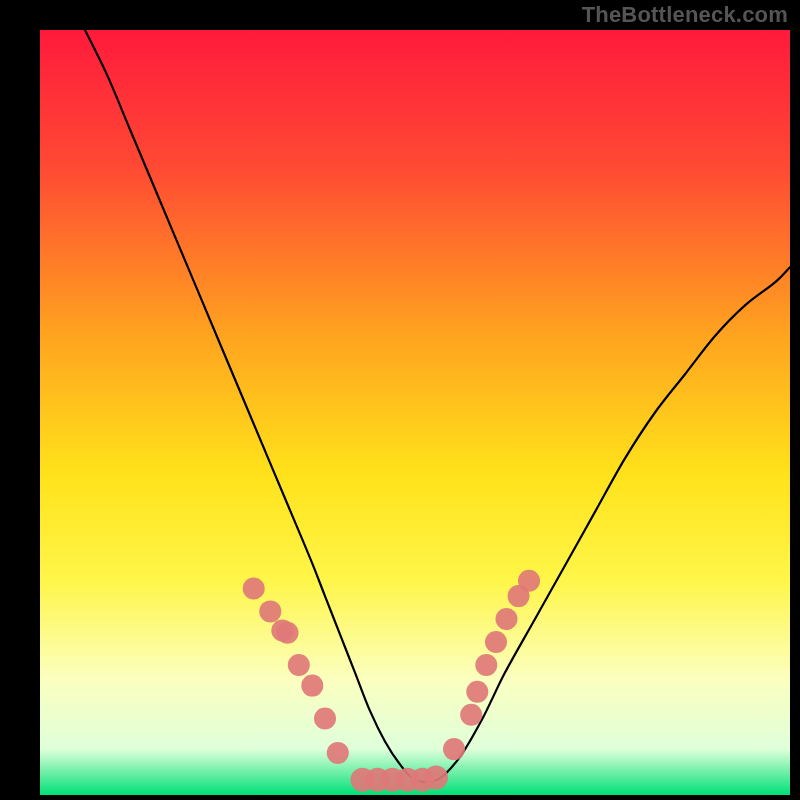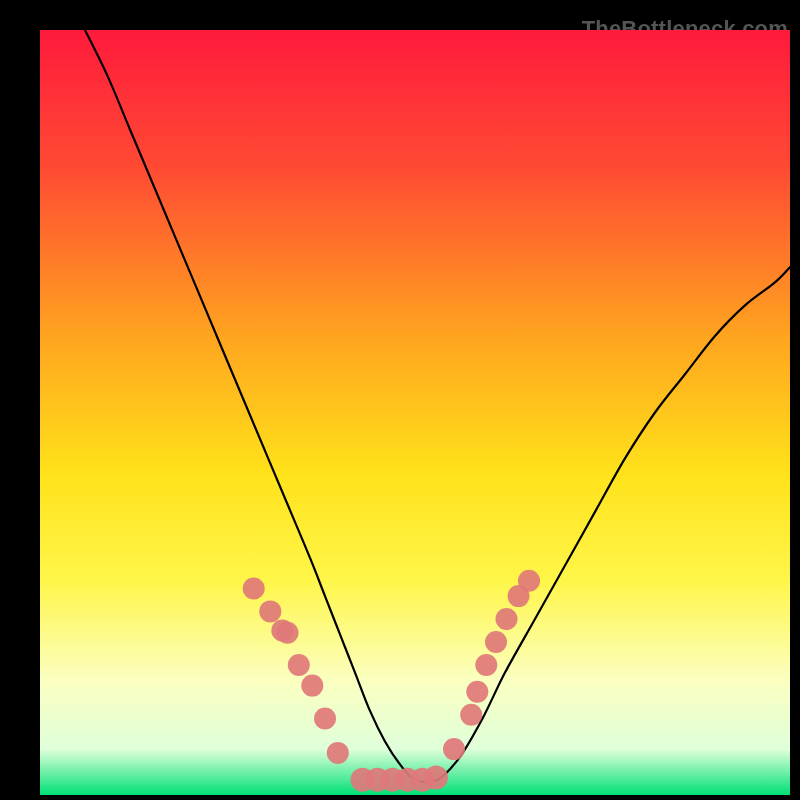--- a/index.html
+++ b/index.html
@@ -12,21 +12,21 @@
     font-family: Arial, Helvetica, sans-serif;
   }
   .outer {
     position: relative;
     width: 800px;
     height: 800px;
     background: #000;
   }
   .watermark {
     position: absolute;
-    top: 16px;
+    top: 2px;
     right: 12px;
     color: #555;
     font-size: 22px;
     font-weight: 600;
     letter-spacing: 0.2px;
     pointer-events: none;
     font-family: Arial, sans-serif;
   }
   svg {
     position: absolute;

